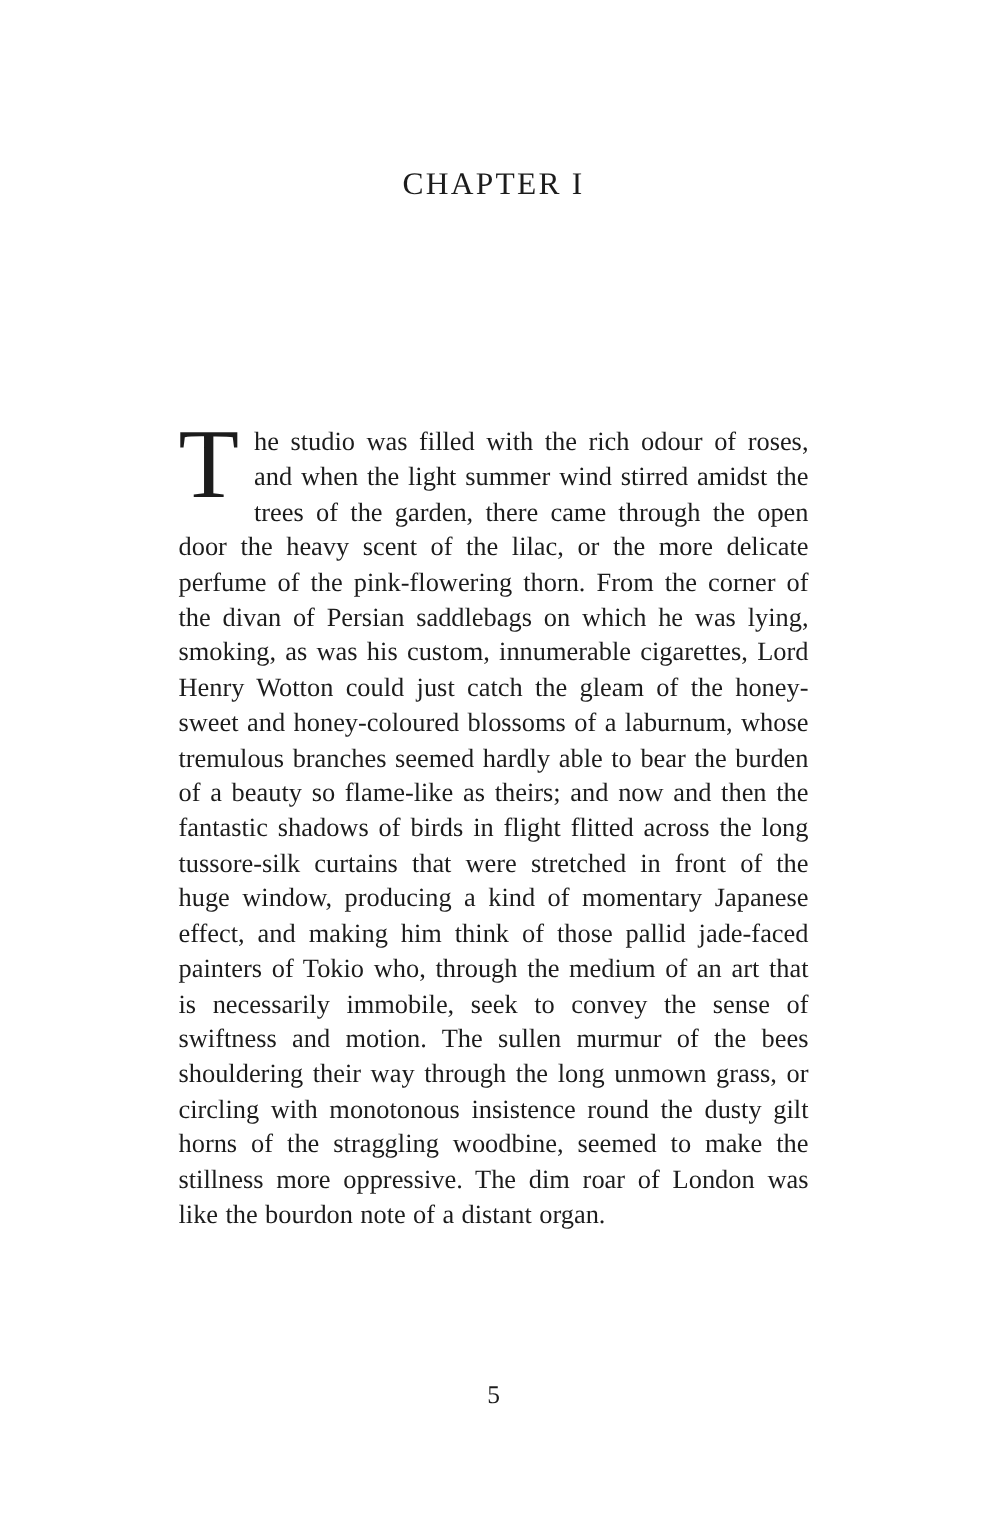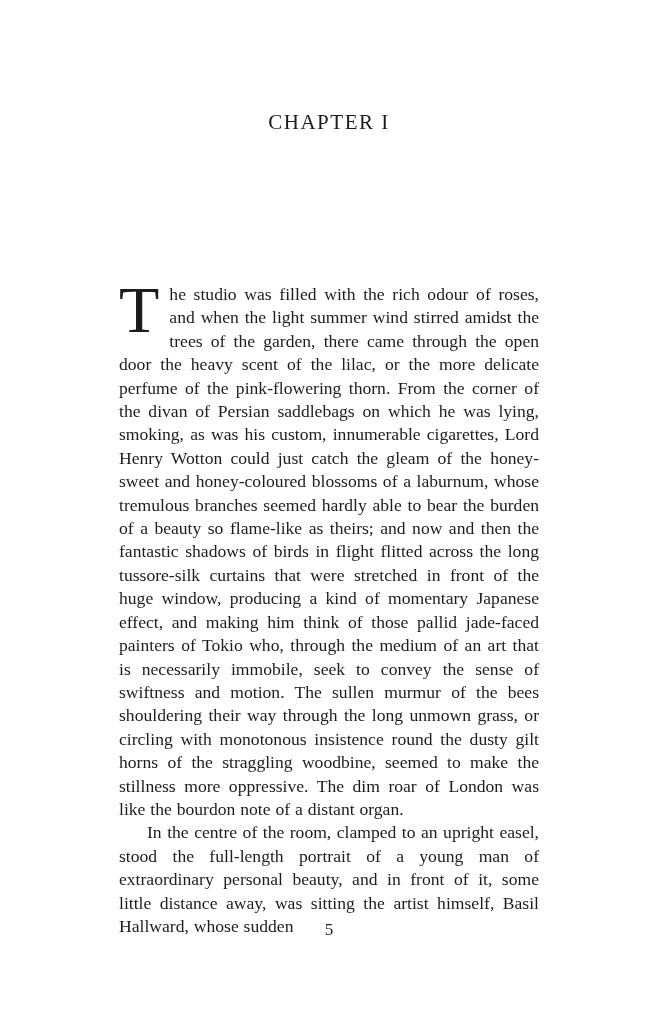--- a/index.html
+++ b/index.html
@@ -66,19 +66,18 @@
 <body>
 
 <div class="page">
 
   <h1 class="chapter-heading">CHAPTER I</h1>
 
   <div class="text-block">
 
     <p class="para first"><span class="drop-cap">T</span><span>he studio was filled with the rich odour of roses, and when the light summer wind stirred amidst the trees of the garden, there came through the open door the heavy scent of the lilac, or the more delicate perfume of the pink-flowering thorn. From the corner of the divan of Persian saddlebags on which he was lying, smoking, as was his custom, innumerable cigarettes, Lord Henry Wotton could just catch the gleam of the honey-sweet and honey-coloured blossoms of a laburnum, whose tremulous branches seemed hardly able to bear the burden of a beauty so flame-like as theirs; and now and then the fantastic shadows of birds in flight flitted across the long tussore-silk curtains that were stretched in front of the huge window, producing a kind of momentary Japanese effect, and making him think of those pallid jade-faced painters of Tokio who, through the medium of an art that is necessarily immobile, seek to convey the sense of swiftness and motion. The sullen murmur of the bees shouldering their way through the long unmown grass, or circling with monotonous insistence round the dusty gilt horns of the straggling woodbine, seemed to make the stillness more oppressive. The dim roar of London was like the bourdon note of a distant organ.</span></p>
 
-    <p class="para indent">In the centre of the room, clamped to an upright easel, stood the full-length portrait of a young man of extraordinary personal beauty, and in front of it, some little distance away, was sitting the artist himself, Basil Hallward, whose sudden</p>
 
   </div>
 
   <div class="page-number">5</div>
 
 </div>
 
 </body></html>

